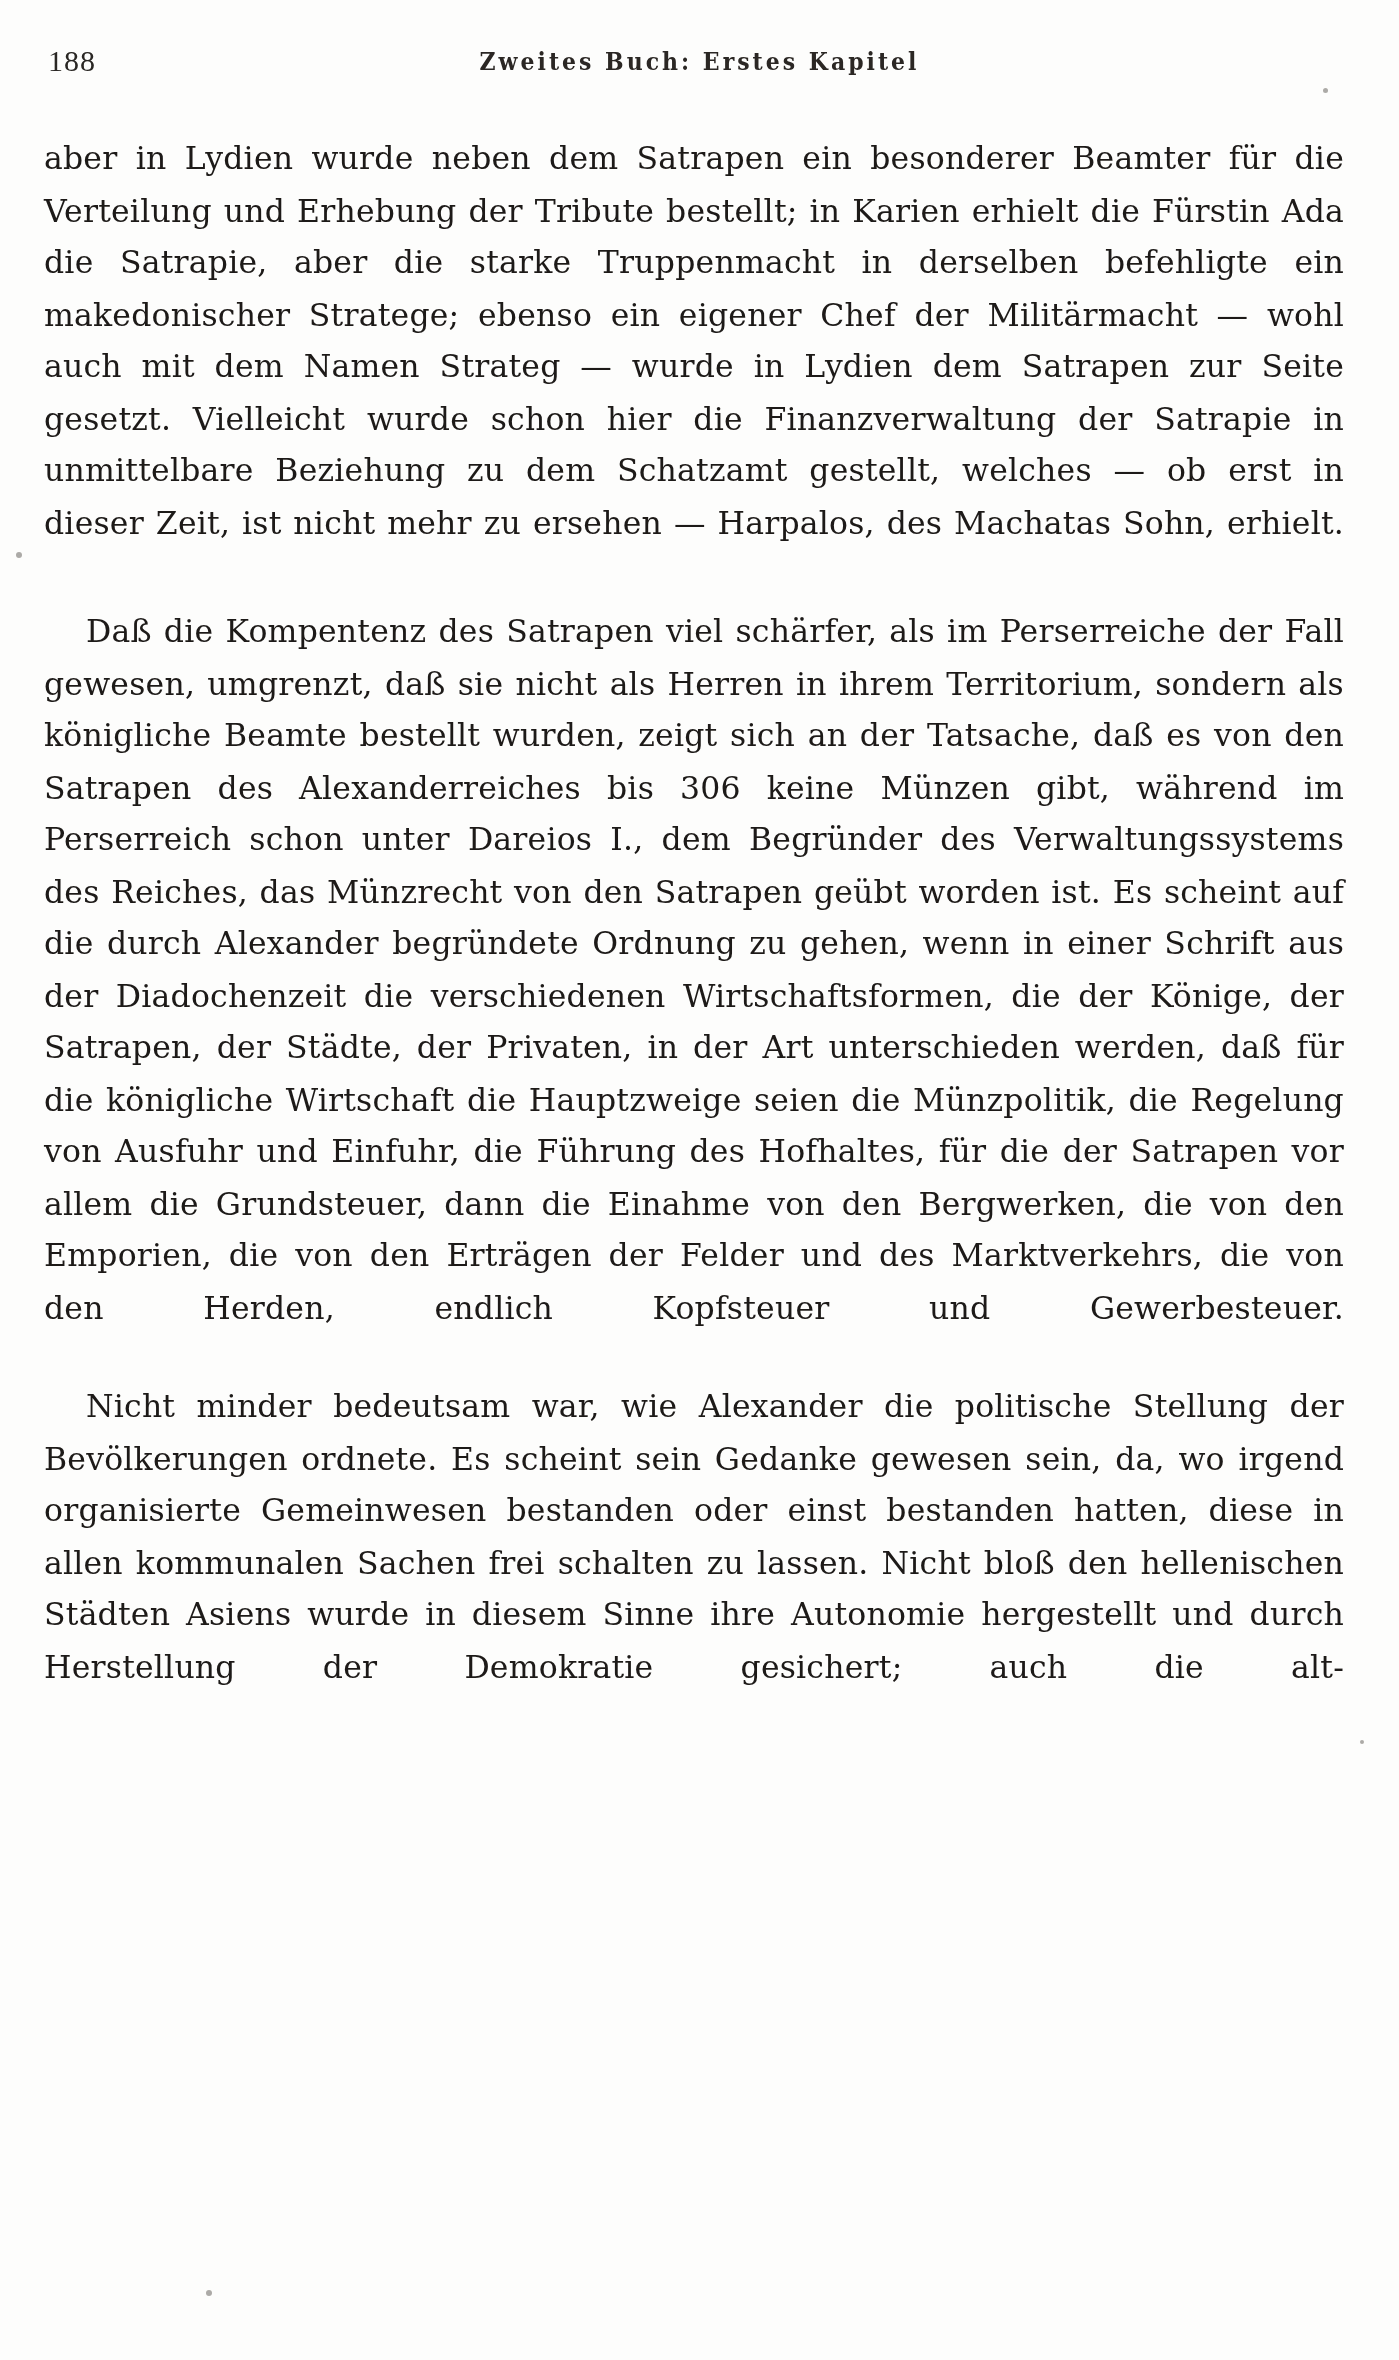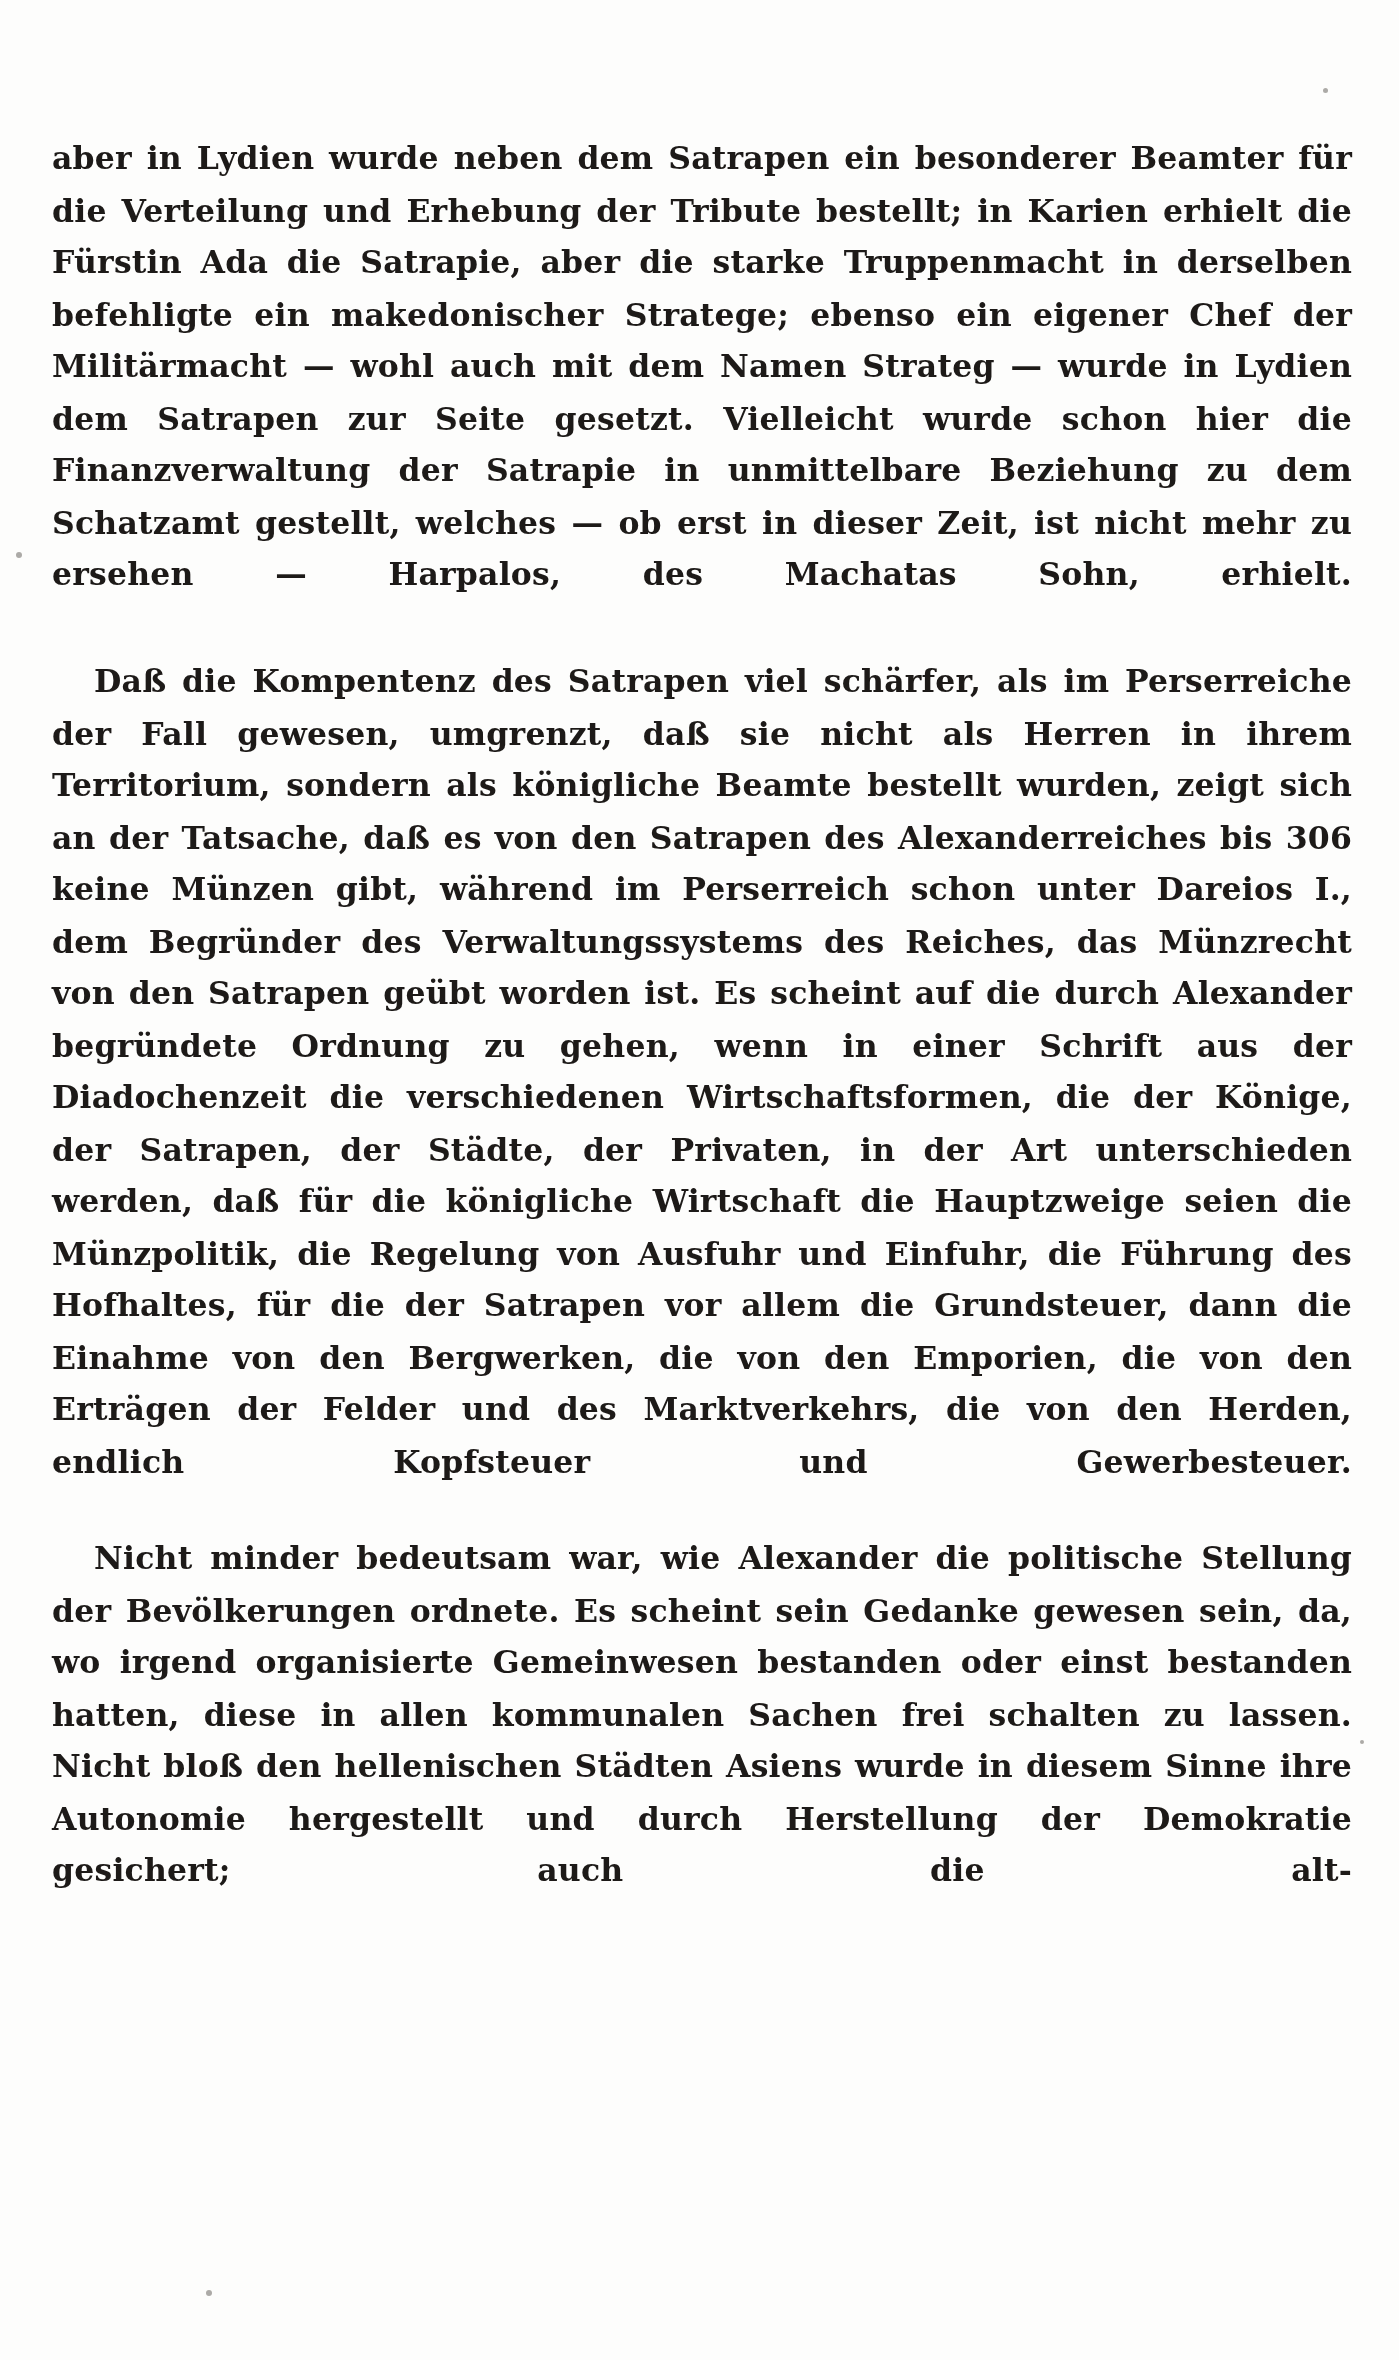--- a/index.html
+++ b/index.html
@@ -43,24 +43,23 @@
     font-size: 22px;
     font-weight: bold;
     color: #2b2724;
     letter-spacing: 3px;
     transform: scaleY(1.08);
   }
 
   
   .textblock {
     position: absolute;
-    left: 52px;
+    left: 44px;
     top: 132px;
     width: 1300px;
-    font-weight: bold;
   }
   p.para {
     margin: 0 0 6px 0;
     font-family: "DejaVu Serif", serif;
     font-size: 31.5px;
     line-height: 50.5px;
     color: #1d1a18;
     text-align: justify;
     letter-spacing: 0.2px;
     word-spacing: 1px;
@@ -87,20 +86,24 @@
     background: #6a6660;
     border-radius: 50%;
     opacity: 0.55;
   }
 </style>
 </head>
 <body>
 
 <div class="page">
 
+  <div class="header">
+    <div class="folio">188</div>
+    <div class="running-head">Zweites Buch: Erstes Kapitel</div>
+  </div>
 
   <div class="textblock">
     <p class="para">aber in Lydien wurde neben dem Satrapen ein besonderer Beamter für die Verteilung und Erhebung der Tribute bestellt; in Karien erhielt die Fürstin Ada die Satrapie, aber die starke Truppenmacht in derselben befehligte ein makedonischer Stratege; ebenso ein eigener Chef der Militärmacht — wohl auch mit dem Namen Strateg — wurde in Lydien dem Satrapen zur Seite gesetzt. Vielleicht wurde schon hier die Finanzverwaltung der Satrapie in unmittelbare Beziehung zu dem Schatzamt gestellt, welches — ob erst in dieser Zeit, ist nicht mehr zu ersehen — Harpalos, des Machatas Sohn, erhielt.</p>
     <p class="para indent spaced">Daß die Kompentenz des Satrapen viel schärfer, als im Perserreiche der Fall gewesen, umgrenzt, daß sie nicht als Herren in ihrem Territorium, sondern als königliche Beamte bestellt wurden, zeigt sich an der Tatsache, daß es von den Satrapen des Alexanderreiches bis 306 keine Münzen gibt, während im Perserreich schon unter Dareios I., dem Begründer des Verwaltungssystems des Reiches, das Münzrecht von den Satrapen geübt worden ist. Es scheint auf die durch Alexander begründete Ordnung zu gehen, wenn in einer Schrift aus der Diadochenzeit die verschiedenen Wirtschaftsformen, die der Könige, der Satrapen, der Städte, der Privaten, in der Art unterschieden werden, daß für die königliche Wirtschaft die Hauptzweige seien die Münzpolitik, die Regelung von Ausfuhr und Einfuhr, die Führung des Hofhaltes, für die der Satrapen vor allem die Grundsteuer, dann die Einahme von den Bergwerken, die von den Emporien, die von den Erträgen der Felder und des Marktverkehrs, die von den Herden, endlich Kopfsteuer und Gewerbesteuer.</p>
     <p class="para indent spaced">Nicht minder bedeutsam war, wie Alexander die politische Stellung der Bevölkerungen ordnete. Es scheint sein Gedanke gewesen sein, da, wo irgend organisierte Gemeinwesen bestanden oder einst bestanden hatten, diese in allen kommunalen Sachen frei schalten zu lassen. Nicht bloß den hellenischen Städten Asiens wurde in diesem Sinne ihre Autonomie hergestellt und durch Herstellung der Demokratie gesichert; auch die alt-</p>
   </div>
 
   <div class="speck" style="left:1323px;top:88px;width:5px;height:5px;"></div>
   <div class="speck" style="left:16px;top:552px;width:6px;height:6px;"></div>
   <div class="speck" style="left:206px;top:2290px;width:6px;height:6px;"></div>

